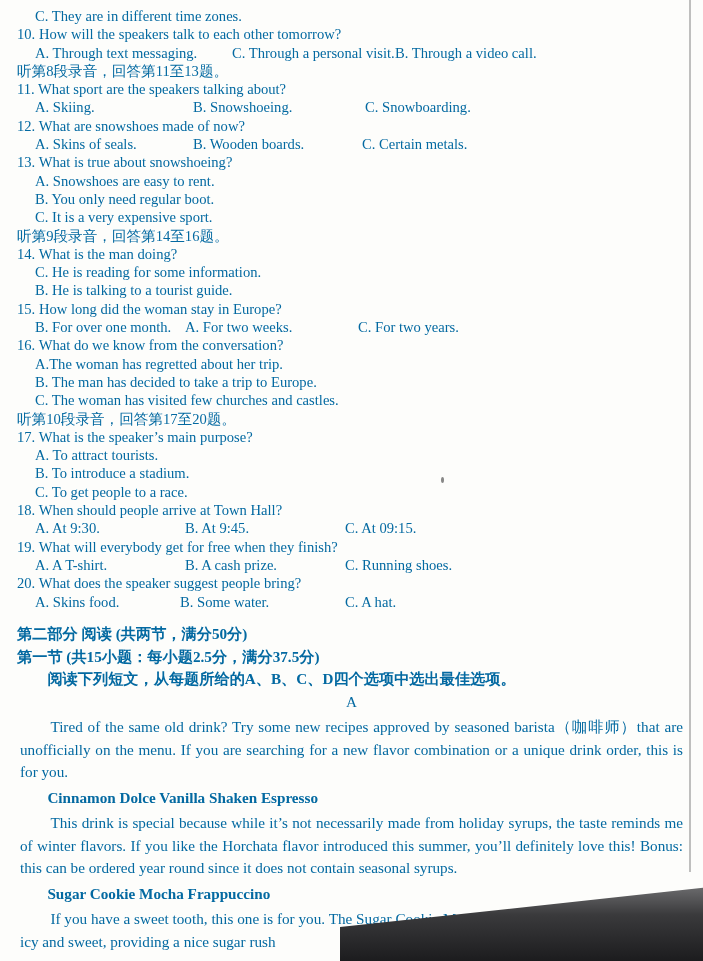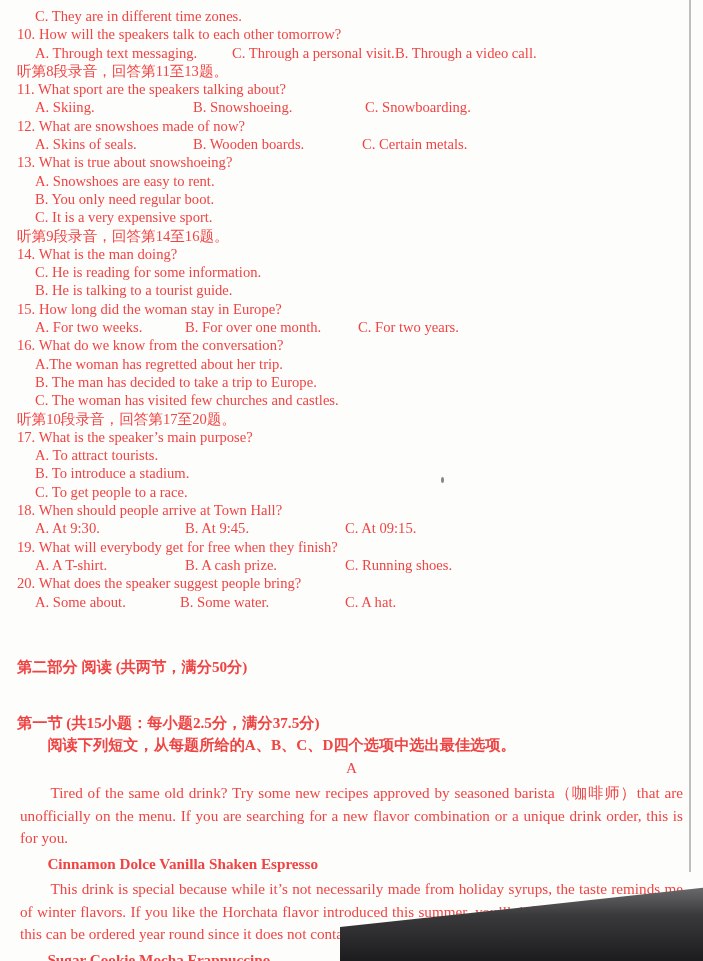--- a/index.html
+++ b/index.html
@@ -1,34 +1,34 @@
 <!DOCTYPE html>
 <html><head>
 <meta charset="utf-8">
 <style>
   html,body { margin:0; padding:0; background:#ffffff; }
   .page {
     position:relative; width:703px; height:961px; overflow:hidden;
-    background:#fdfdfb; color:#ef4444;
+    background:#fdfdfb; color:#0369a1;
     font-family:"Liberation Serif","DejaVu Serif",serif;
   }
   
   .sec1 { position:absolute; left:17px; top:7px; width:672px;
           font-size:14.6px; line-height:18.3px; }
   .ln   { height:18.3px; white-space:pre; overflow:visible; }
   .opt  { padding-left:18px; }
   .cn   { font-weight:normal; }
   .optrow { display:flex; padding-left:18px;align-items:center; }
   .optrow span:nth-child(1) { width:var(--w1); flex:none; }
   .optrow span:nth-child(2) { width:var(--w2); flex:none; }
   .optrow span:nth-child(3) { flex:none; }
   
   .sec2 { position:absolute; left:17px; top:623px; width:669px;
           font-size:15.2px; line-height:22.5px; }
-  .ph    { font-weight:bold;margin-top:33px; }
+  .ph    { font-weight:bold; }
   .instr { font-weight:bold; text-indent:2em; }
   .plabel{ text-align:center; }
   .para  { margin:3px; text-align:justify; text-indent:2em; }
   .dh    { font-weight:bold; text-indent:2em; }
   
   .edge-line { position:absolute; left:689px; top:0; width:2px; height:872px;
                background:#8d8d8d; opacity:.55; }
   .blob { position:absolute; left:340px; top:884px; width:363px; height:77px;
           background:linear-gradient(180deg,#707072 0%,#3a3a3c 40%,#1c1c1e 100%);
           clip-path:polygon(0 56%, 100% 5%, 100% 100%, 0 100%); }
@@ -64,22 +64,22 @@
     <div class="ln">13. What is true about snowshoeing?</div>
     <div class="ln opt">A. Snowshoes are easy to rent.</div>
     <div class="ln opt">B. You only need regular boot.</div>
     <div class="ln opt">C. It is a very expensive sport.</div>
     <div class="ln cn">听第9段录音，回答第14至16题。</div>
     <div class="ln">14. What is the man doing?</div>
     <div class="ln opt">C. He is reading for some information.</div>
     <div class="ln opt">B. He is talking to a tourist guide.</div>
     <div class="ln">15. How long did the woman stay in Europe?</div>
     <div class="ln optrow" style="--w1:150px;--w2:173px">
+      <span>B. For over one month.</span>
       <span>A. For two weeks.</span>
-      <span>B. For over one month.</span>
       <span>C. For two years.</span>
     </div>
     <div class="ln">16. What do we know from the conversation?</div>
     <div class="ln opt">A.The woman has regretted about her trip.</div>
     <div class="ln opt">B. The man has decided to take a trip to Europe.</div>
     <div class="ln opt">C. The woman has visited few churches and castles.</div>
     <div class="ln cn">听第10段录音，回答第17至20题。</div>
     <div class="ln">17. What is the speaker’s main purpose?</div>
     <div class="ln opt">A. To attract tourists.</div>
     <div class="ln opt">B. To introduce a stadium.</div>
@@ -91,21 +91,21 @@
       <span>C. At 09:15.</span>
     </div>
     <div class="ln">19. What will everybody get for free when they finish?</div>
     <div class="ln optrow" style="--w1:150px;--w2:160px">
       <span>A. A T-shirt.</span>
       <span>B. A cash prize.</span>
       <span>C. Running shoes.</span>
     </div>
     <div class="ln">20. What does the speaker suggest people bring?</div>
     <div class="ln optrow" style="--w1:145px;--w2:165px">
-      <span>A. Some about.</span>
+      <span>A. Skins food.</span>
       <span>B. Some water.</span>
       <span>C. A hat.</span>
     </div>
   </div>
 
   <div class="sec2">
     <div class="ph">第二部分 阅读 (共两节，满分50分)</div>
     <div class="ph">第一节 (共15小题：每小题2.5分，满分37.5分)</div>
     <div class="instr">阅读下列短文，从每题所给的A、B、C、D四个选项中选出最佳选项。</div>
     <div class="plabel">A</div>

